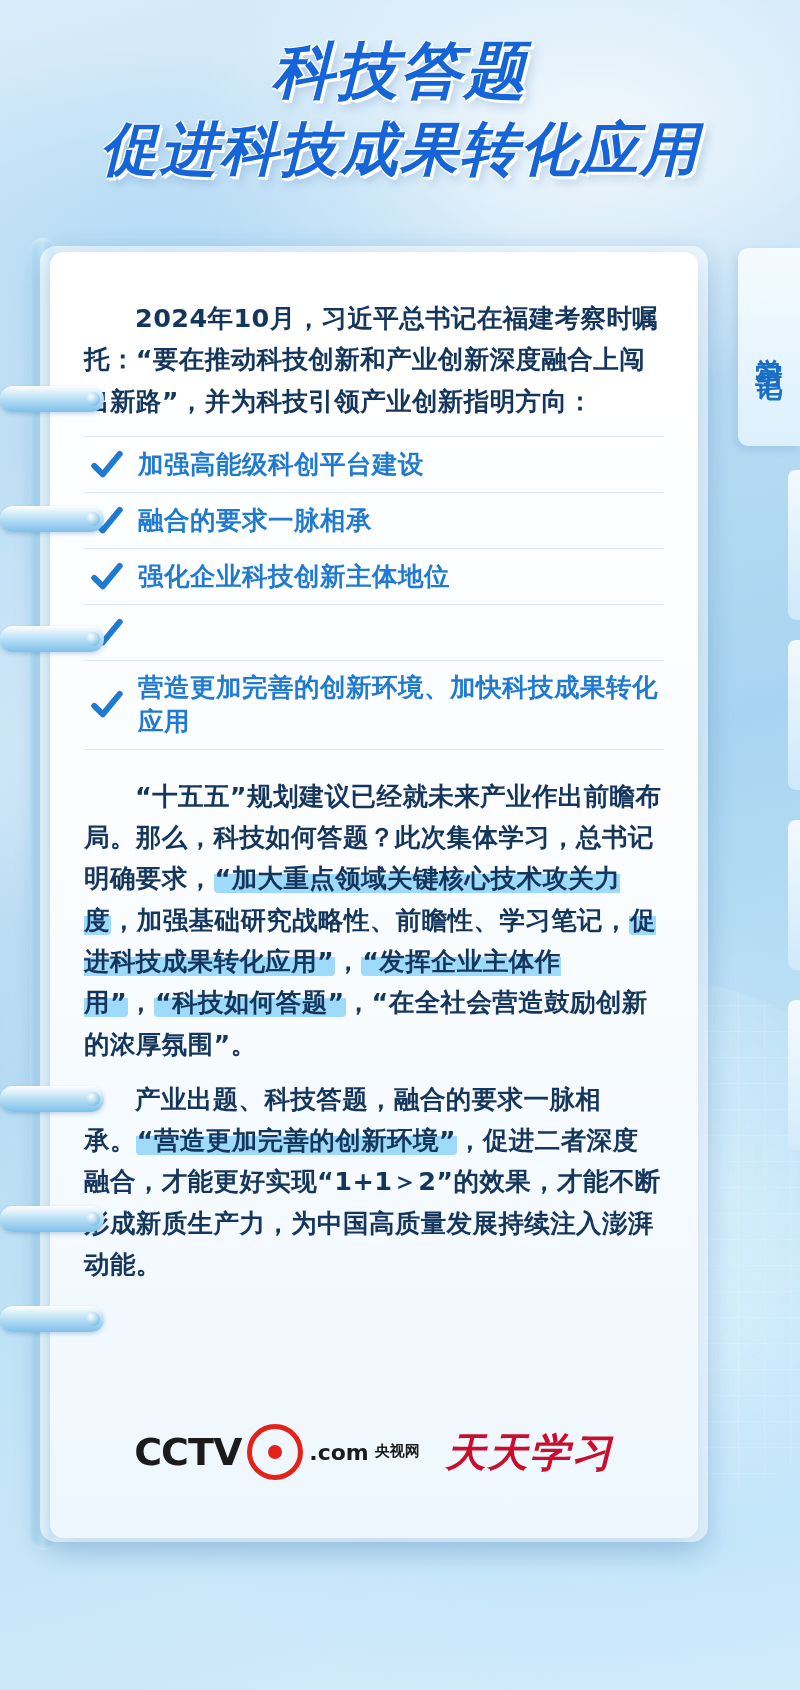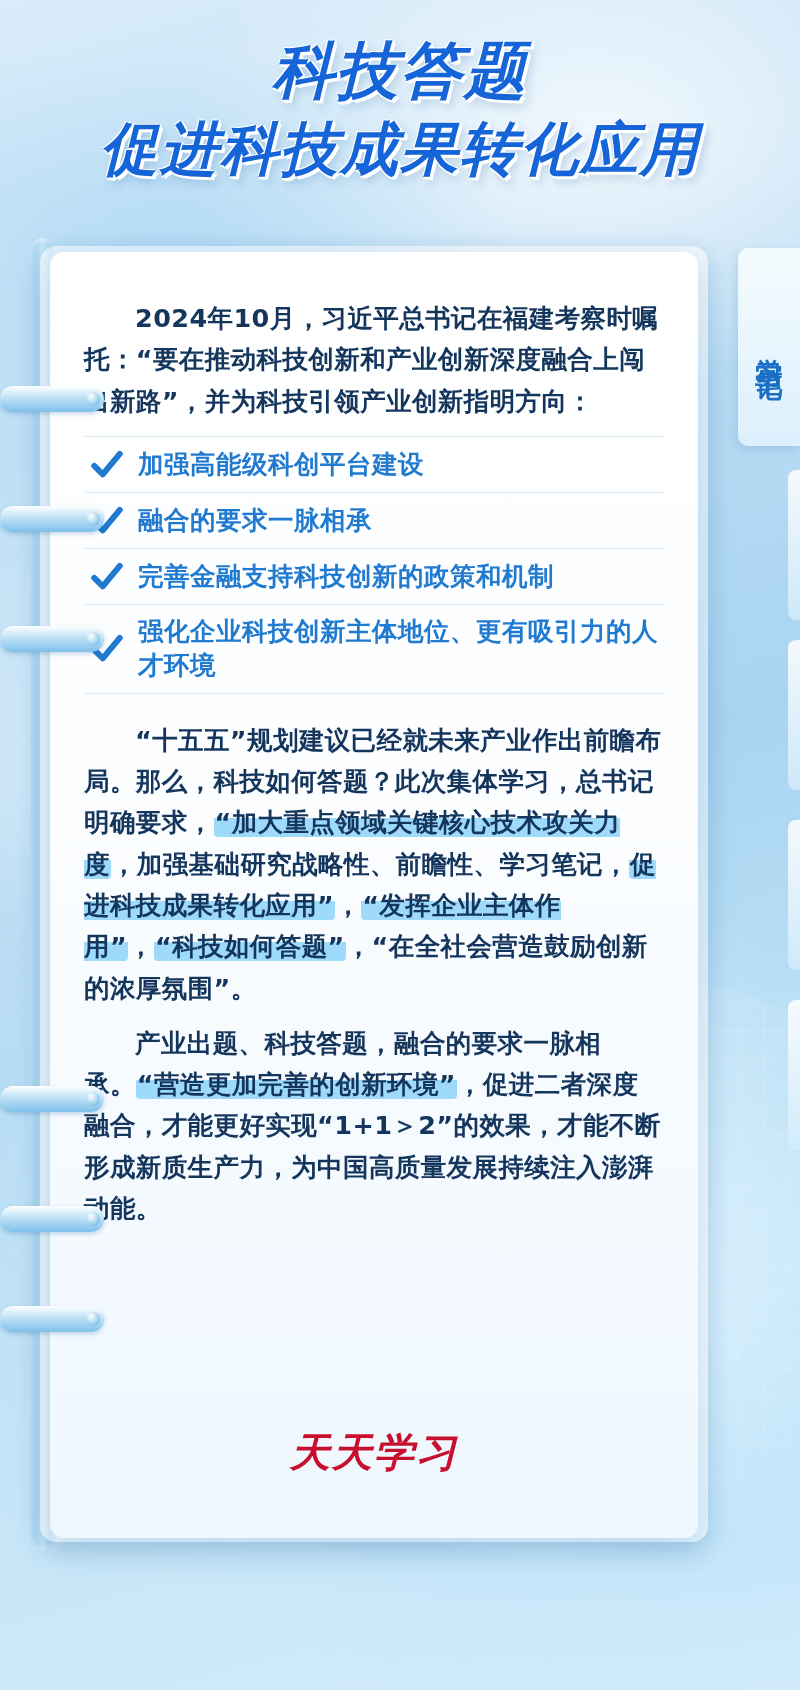--- a/index.html
+++ b/index.html
@@ -349,35 +349,46 @@
             <li class="check-item">
               <span class="check-mark"><svg viewBox="0 0 40 40" width="34" height="34" aria-hidden="true">
                   <path d="M5 21 L15 31 L35 7" fill="none" stroke="#1f7ad0" stroke-width="7" stroke-linecap="round" stroke-linejoin="round"></path>
                 </svg></span>
               <span class="check-text">融合的要求一脉相承</span>
             </li>
             <li class="check-item">
               <span class="check-mark"><svg viewBox="0 0 40 40" width="34" height="34" aria-hidden="true">
                   <path d="M5 21 L15 31 L35 7" fill="none" stroke="#1f7ad0" stroke-width="7" stroke-linecap="round" stroke-linejoin="round"></path>
                 </svg></span>
-              <span class="check-text">完善金融支持科技创新的政策和机制</span>
-            </li>
-            <li class="check-item">
-              <span class="check-mark"><svg viewBox="0 0 40 40" width="34" height="34" aria-hidden="true">
-                  <path d="M5 21 L15 31 L35 7" fill="none" stroke="#1f7ad0" stroke-width="7" stroke-linecap="round" stroke-linejoin="round"></path>
-                </svg></span>
-              <span class="check-text">强化企业科技创新主体地位、更有吸引力的人才环境</span>
+              <span class="check-text">强化企业科技创新主体地位</span>
+            </li>
+            <li class="check-item">
+              <span class="check-mark"><svg viewBox="0 0 40 40" width="34" height="34" aria-hidden="true">
+                  <path d="M5 21 L15 31 L35 7" fill="none" stroke="#1f7ad0" stroke-width="7" stroke-linecap="round" stroke-linejoin="round"></path>
+                </svg></span>
+            </li>
+            <li class="check-item">
+              <span class="check-mark"><svg viewBox="0 0 40 40" width="34" height="34" aria-hidden="true">
+                  <path d="M5 21 L15 31 L35 7" fill="none" stroke="#1f7ad0" stroke-width="7" stroke-linecap="round" stroke-linejoin="round"></path>
+                </svg></span>
+              <span class="check-text">营造更加完善的创新环境、加快科技成果转化应用</span>
             </li>
           </ul>
 
         <p class="para" id="para2"><span>“十五五”规划建议已经就未来产业作出前瞻布局。那么，科技如何答题？此次集体学习，总书记明确要求，</span><span class="hl">“加大重点领域关键核心技术攻关力度</span><span>，加强基础研究战略性、前瞻性、学习笔记，</span><span class="hl">促进科技成果转化应用”</span><span>，</span><span class="hl">“发挥企业主体作用”</span><span>，</span><span class="hl">“科技如何答题”</span><span>，“在全社会营造鼓励创新的浓厚氛围”。</span></p>
 
         <p class="para" id="para3"><span>产业出题、科技答题，融合的要求一脉相承。</span><span class="hl">“营造更加完善的创新环境”</span><span>，促进二者深度融合，才能更好实现“1+1＞2”的效果，才能不断形成新质生产力，为中国高质量发展持续注入澎湃动能。</span></p>
 
       </div>
 
       <div class="footer">
+        <div class="cctv">
+          <span class="cctv-text">CCTV</span>
+          <span class="eye"></span>
+          <span class="cctv-dotcom">.com</span>
+          <span class="cctv-cn">央视网</span>
+        </div>
         <div class="ttxx">天天学习</div>
       </div>
     </div>
   </div>
 
 </div>
 
 </body></html>

